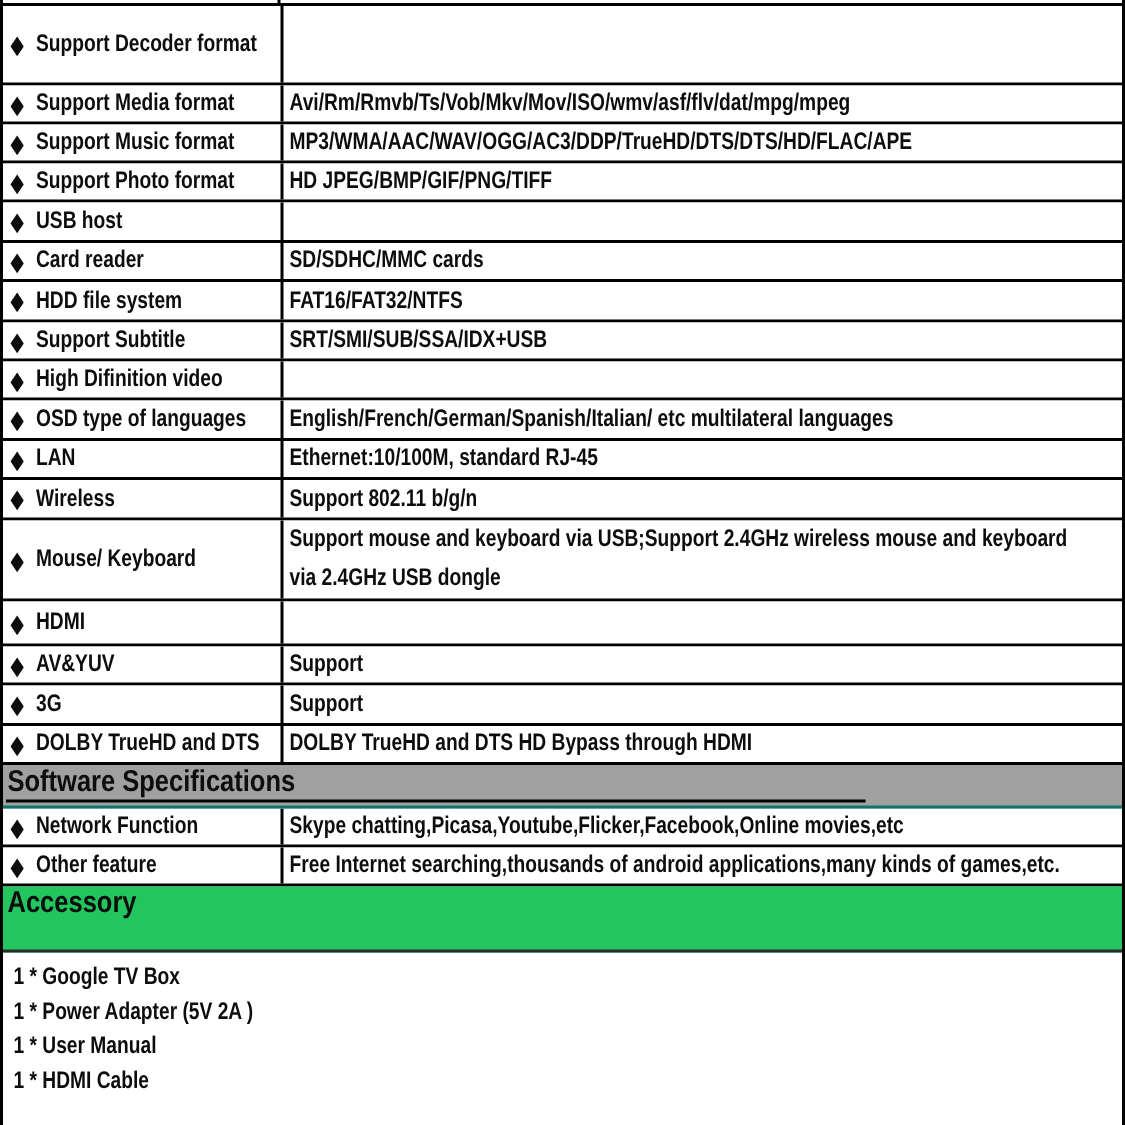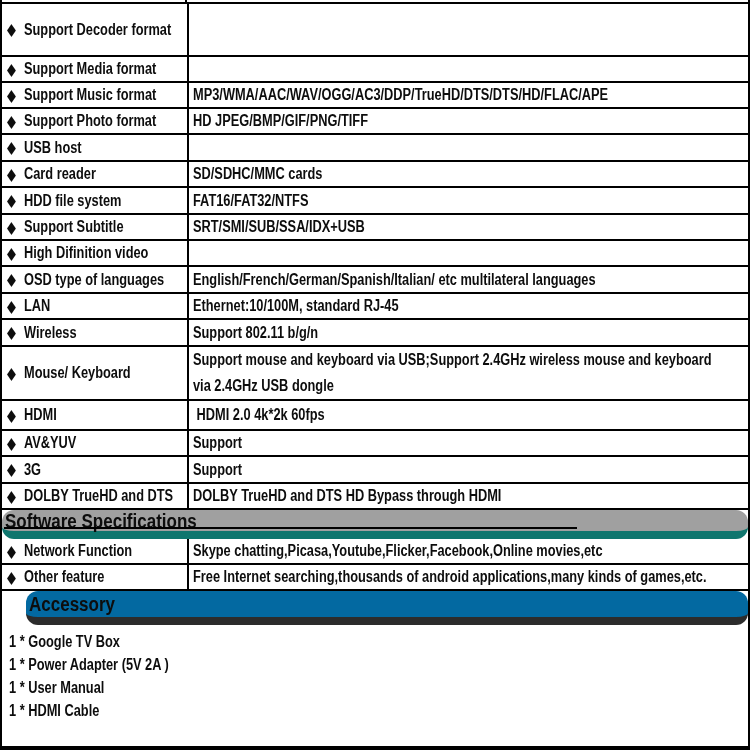--- a/index.html
+++ b/index.html
@@ -40,29 +40,28 @@
   .bullet {
     display: inline-block;
     width: 14px; flex-shrink: 0;
     font-size: 17px; line-height: 17px;
     transform: scaleX(0.68);
     transform-origin: 0 50%;
     margin-right: 3px;
   }
   .band {
     position: relative;
-    display: flex; align-items: center;
+    display: flex; align-items: flex-start;
     box-sizing: border-box;
-    border-bottom: 8px solid #0f766e;
+    border-bottom: 2px solid #0f766e;
     padding-left: 3px;
-    border-radius: 12px;
   }
   .band .txt { font-size: 20px; line-height: 22px; transform: scaleX(0.85); }
   .band-sw { height: 29px; background: #a0a0a0; }
-  .band-acc { height: 34px; background: #0369a1; border-bottom-color: #2c2c2c; margin-left: 24px; }
+  .band-acc { height: 44px; background: #22c55e; border-bottom-color: #2c2c2c; }
   .sw-underline { position: absolute; left: 2px; bottom: 2px; width: 573px; height: 2px; background: #000; }
   .acc-list { height: 121px; box-sizing: border-box; padding: 5px 0 0 7px; background: #fff; }
   .acc-item { height: 23px; display: flex; align-items: center; }
   .acc-item .txt { line-height: 23px; }
   .bottom-bar { height: 4px; background: #000; }
 </style>
 </head>
 <body>
 
 <div class="sheet">
@@ -75,20 +74,23 @@
         <span class="bullet">◆</span>
         <span class="txt">Support Decoder format</span>
       </div>
     </div>
 
     <div class="row h26">
       <div class="lc">
         <span class="bullet">◆</span>
         <span class="txt">Support Media format</span>
       </div>
+      <div class="vc">
+        <span class="txt">Avi/Rm/Rmvb/Ts/Vob/Mkv/Mov/ISO/wmv/asf/flv/dat/mpg/mpeg</span>
+      </div>
     </div>
 
     <div class="row h26">
       <div class="lc">
         <span class="bullet">◆</span>
         <span class="txt">Support Music format</span>
       </div>
       <div class="vc">
         <span class="txt">MP3/WMA/AAC/WAV/OGG/AC3/DDP/TrueHD/DTS/DTS/HD/FLAC/APE</span>
       </div>
@@ -186,23 +188,20 @@
       <div class="vc">
         <span class="txt">Support mouse and keyboard via USB;Support 2.4GHz wireless mouse and keyboard
 via 2.4GHz USB dongle</span>
       </div>
     </div>
 
     <div class="row h30">
       <div class="lc">
         <span class="bullet">◆</span>
         <span class="txt">HDMI</span>
-      </div>
-      <div class="vc">
-        <span class="txt"> HDMI 2.0 4k*2k 60fps</span>
       </div>
     </div>
 
     <div class="row h26">
       <div class="lc">
         <span class="bullet">◆</span>
         <span class="txt">AV&amp;YUV</span>
       </div>
       <div class="vc">
         <span class="txt">Support</span>

